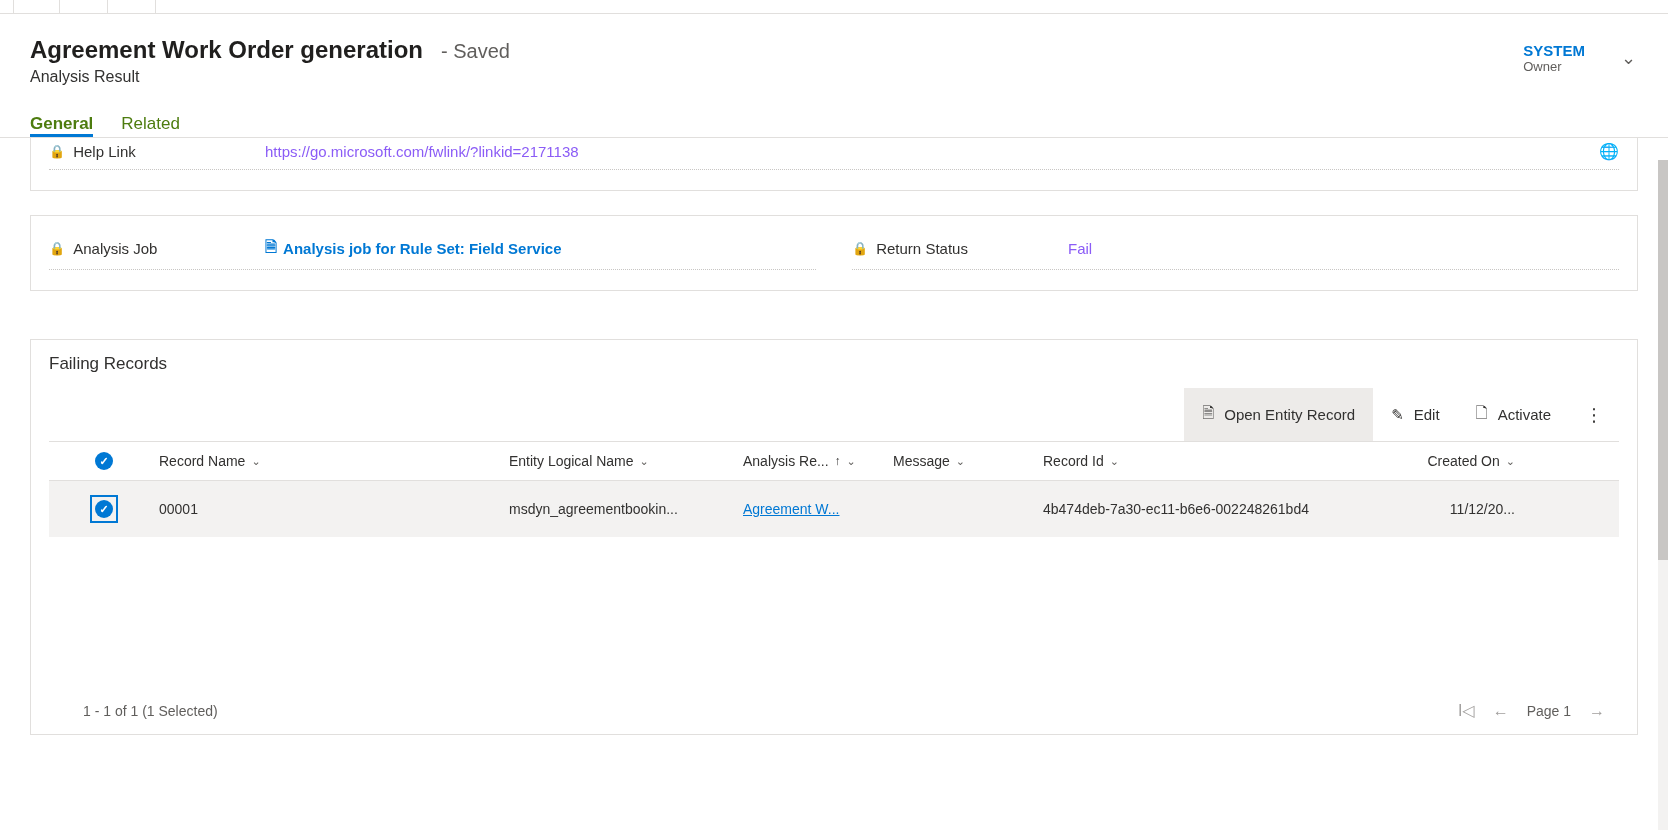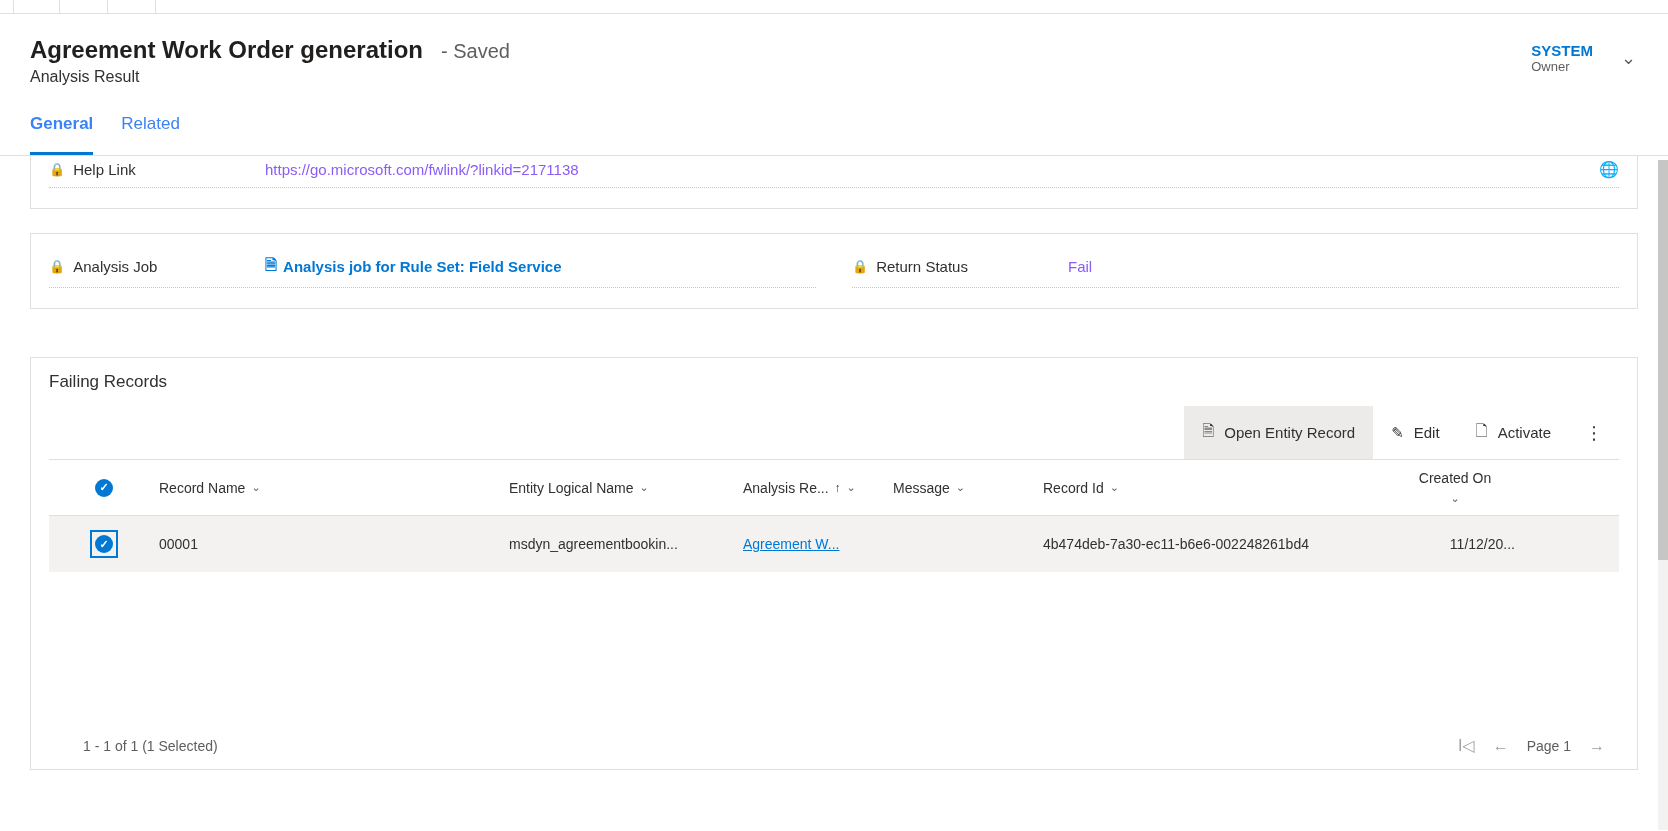--- a/index.html
+++ b/index.html
@@ -45,21 +45,21 @@
   color: #605e5c;
 }
 .entity-type {
   font-size: 16px;
   color: #323130;
   margin-top: 4px;
 }
 .header-right {
   display: flex;
   align-items: center;
-  gap: 28px;
+  gap: 36px;
   padding-top: 6px;
 }
 .owner-block {
   text-align: left;
 }
 .owner-value {
   font-size: 15px;
   font-weight: 600;
   color: #0078d4;
 }
@@ -72,23 +72,23 @@
   color: #605e5c;
   cursor: pointer;
 }
 .tabs {
   display: flex;
   gap: 28px;
   margin-top: 28px;
 }
 .tab {
   font-size: 17px;
-  padding-bottom: 18px;
-  cursor: pointer;
-  color: #3b82f6;
+  padding-bottom: 0;
+  cursor: pointer;
+  color: #4d7c0f;
   border-bottom: 3px solid transparent;
 }
 .tab.active {
   font-weight: 600;
   border-bottom-color: #0078d4;
 }
 .content-area {
   padding: 0 14px;
   height: 670px;
   overflow-y: auto;
@@ -197,21 +197,21 @@
 .grid-row {
   background: #f3f2f1;
   padding: 14px 0;
 }
 .col-check { width: 110px; display: flex; justify-content: center; }
 .col-name { width: 350px; padding-right: 12px; }
 .col-entity { width: 234px; padding-right: 12px; }
 .col-analysis { width: 150px; padding-right: 12px; }
 .col-message { width: 150px; padding-right: 12px; }
 .col-recordid { width: 352px; padding-right: 12px; }
-.col-created { width: 120px; text-align: right; flex-direction: column; }
+.col-created { width: 120px; text-align: right; }
 .grid-header .col {
   display: flex;
   align-items: center;
   gap: 6px;
   color: #323130;
 }
 .sort-chevron {
   font-size: 11px;
   color: #605e5c;
 }

